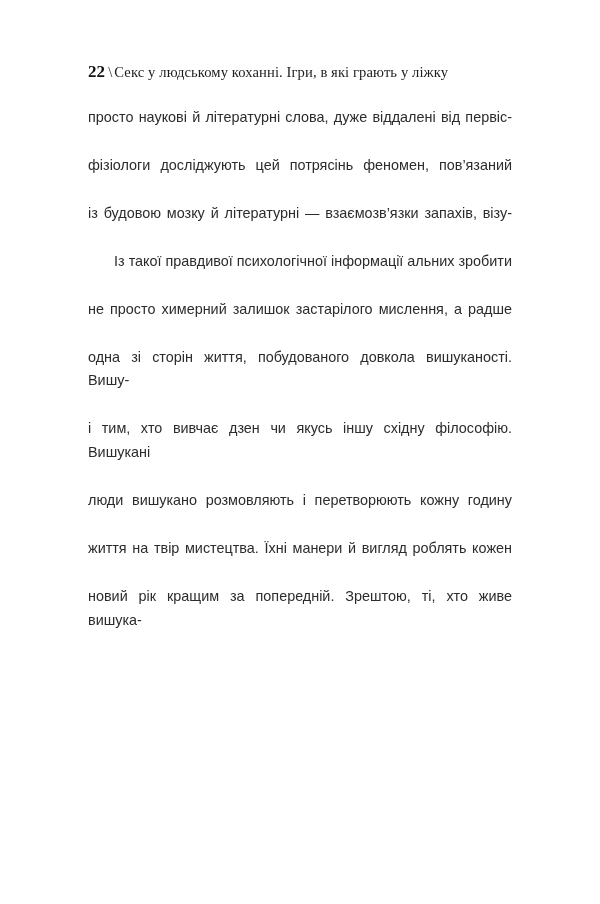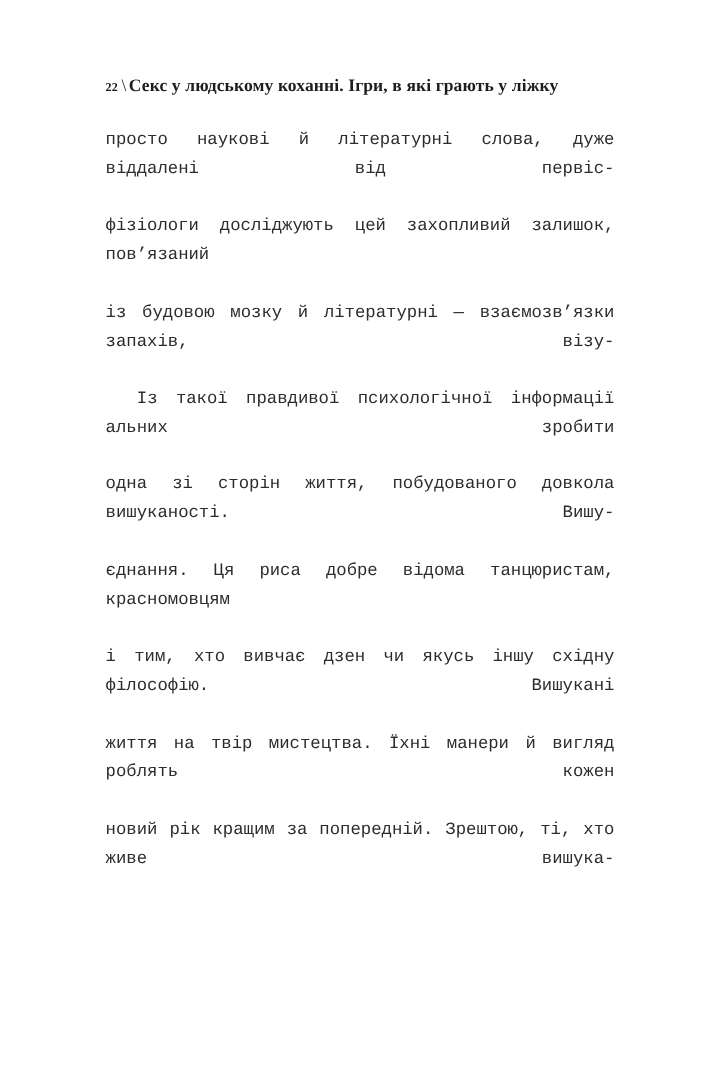--- a/index.html
+++ b/index.html
@@ -26,30 +26,30 @@
     width: 424px;
     font-family: "Liberation Serif", "DejaVu Serif", serif;
     font-size: 14.6px;
     line-height: 20px;
     color: #1d1d1f;
     white-space: nowrap;
     letter-spacing: 0.1px;
   }
   .running-head .folio {
     font-weight: 700;
-    font-size: 10px;
+    font-size: 17px;
     color: #111113;
   }
   .running-head .sep {
     font-weight: 400;
     color: #2b2b2d;
     padding: 0 2px 0 3px;
   }
   .running-head .head-title {
-    font-weight: 700;
+    font-weight: 400;
     color: #1d1d1f;
   }
 
   .body-text {
     position: absolute;
     left: 88px;
     top: 106px;
     width: 424px;
     color: #2c2c2e;
     font-family: "Liberation Sans", "DejaVu Sans", sans-serif;
@@ -65,21 +65,20 @@
     text-indent: 0;
   }
   .para + .para {
     margin-top: 0;
   }
   
   .line {
     display: block;
     text-align: justify;
     white-space: pre-wrap;
-    font-family: Liberation Mono, monospace;
   }
   .line::after {
     content: "";
     display: inline-block;
     width: 100%;
     height: 0;
   }
   .line.last::after {
     display: none;
   }
@@ -92,26 +91,27 @@
 
 <div class="page">
 
   <div class="running-head">
     <span class="folio">22</span><span class="sep">\</span><span class="head-title">Секс у людському коханні. Ігри, в які грають у ліжку</span>
   </div>
 
   <div class="body-text">
       <p class="para">
         <span class="line"><span>просто наукові й літературні слова, дуже віддалені від первіс-</span></span>
-        <span class="line"><span>фізіологи досліджують цей захопливий залишок, пов’язаний</span></span>
+        <span class="line"><span>фізіологи досліджують цей потрясінь феномен, пов’язаний</span></span>
         <span class="line"><span>із будовою мозку й літературні — взаємозв’язки запахів, візу-</span></span>
       </p>
       <p class="para">
         <span class="line indent"><span>Із такої правдивої психологічної інформації альних зробити</span></span>
+        <span class="line"><span>не просто химерний залишок застарілого мислення, а радше</span></span>
         <span class="line"><span>одна зі сторін життя, побудованого довкола вишуканості. Вишу-</span></span>
-        <span class="line"><span>єднання. Ця риса добре відома танцюристам, красномовцям</span></span>
         <span class="line"><span>і тим, хто вивчає дзен чи якусь іншу східну філософію. Вишукані</span></span>
+        <span class="line"><span>люди вишукано розмовляють і перетворюють кожну годину</span></span>
         <span class="line"><span>життя на твір мистецтва. Їхні манери й вигляд роблять кожен</span></span>
         <span class="line"><span>новий рік кращим за попередній. Зрештою, ті, хто живе вишука-</span></span>
       </p>
     </div>
 
 </div>
 
 </body></html>

